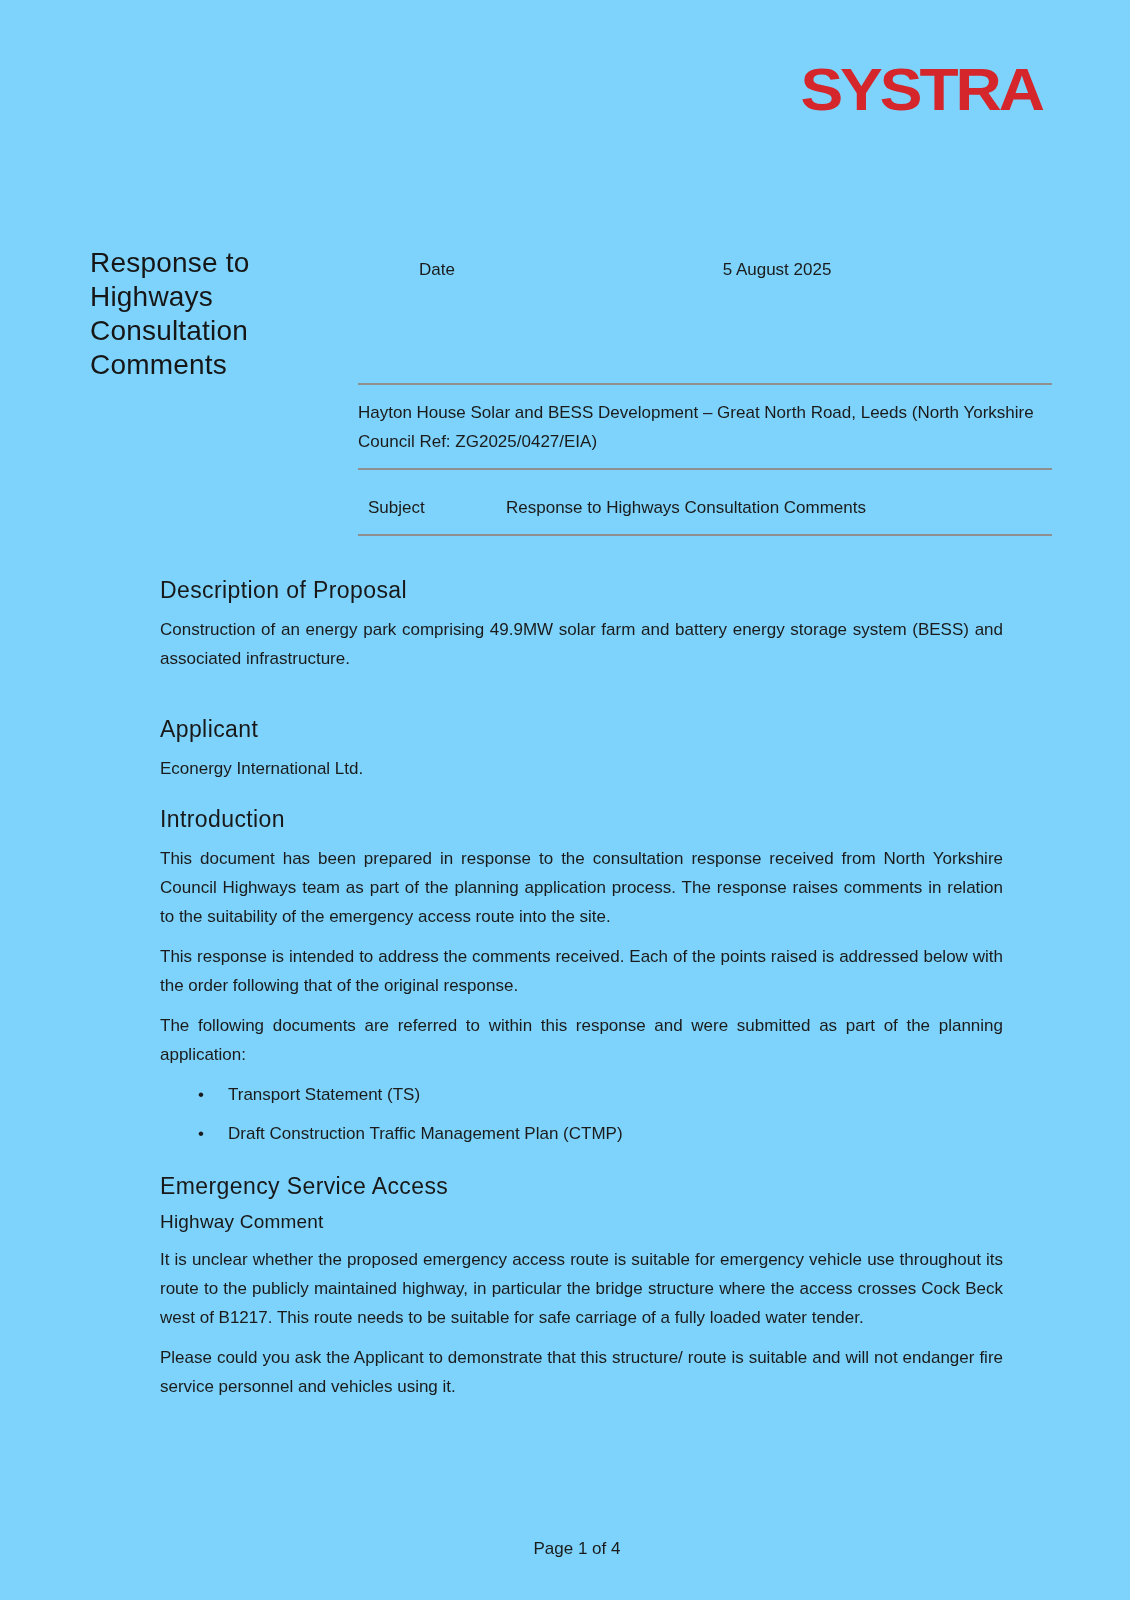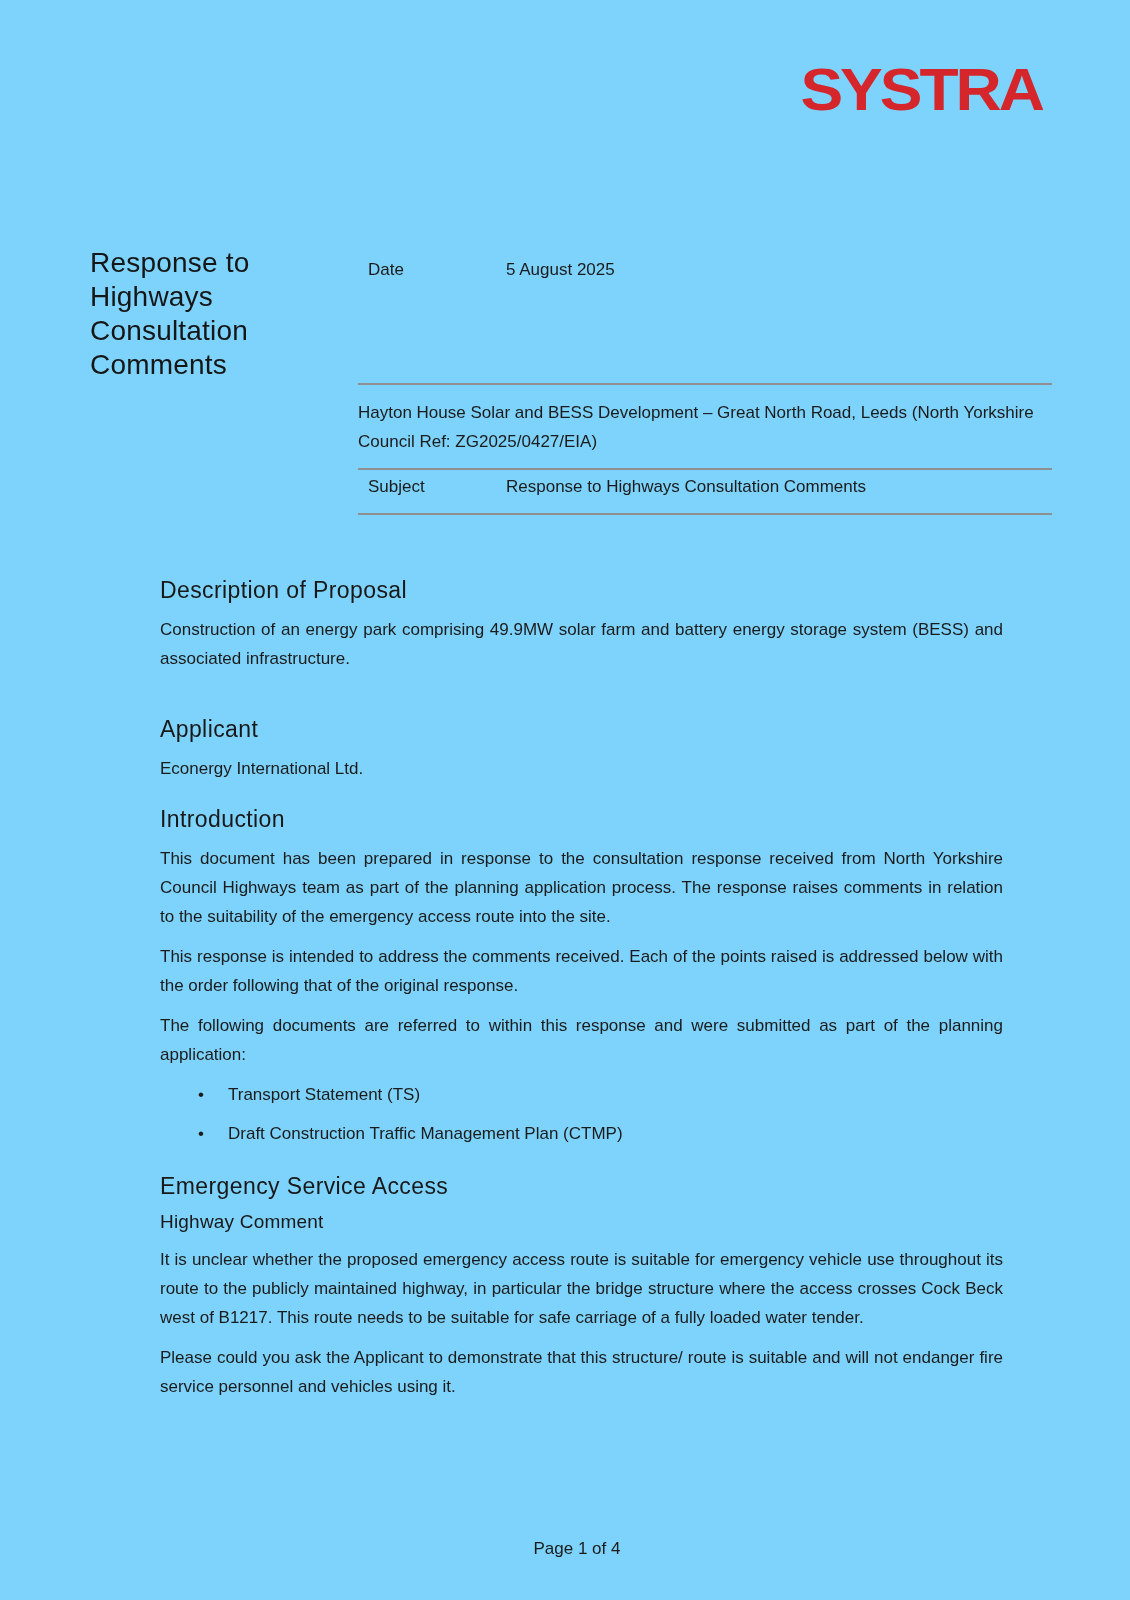--- a/index.html
+++ b/index.html
@@ -43,23 +43,23 @@
     position: absolute;
     left: 358px;
     top: 250px;
     width: 694px;
     font-size: 17px;
     line-height: 29px;
   }
   .info .row { display: flex; border-bottom: 2px solid var(--rule); }
   .info .label { flex: none; width: 148px; padding-left: 10px; }
   .info .value { flex: 1; padding-right: 4px; }
-  .row-date    { height: 135px; padding-top: 5px; }
+  .row-date    { height: 135px; padding-top: 5px; text-align: center; }
   .row-job     { padding: 13px 0 12px; }
-  .row-subject { padding: 2px 0 12px; }
+  .row-subject { padding: 23px 0 12px; }
   
   .content {
     position: absolute;
     left: 160px;
     top: 578px;
     width: 843px;
     font-size: 17px;
     line-height: 29px;
   }
   .section { margin: 0; }

